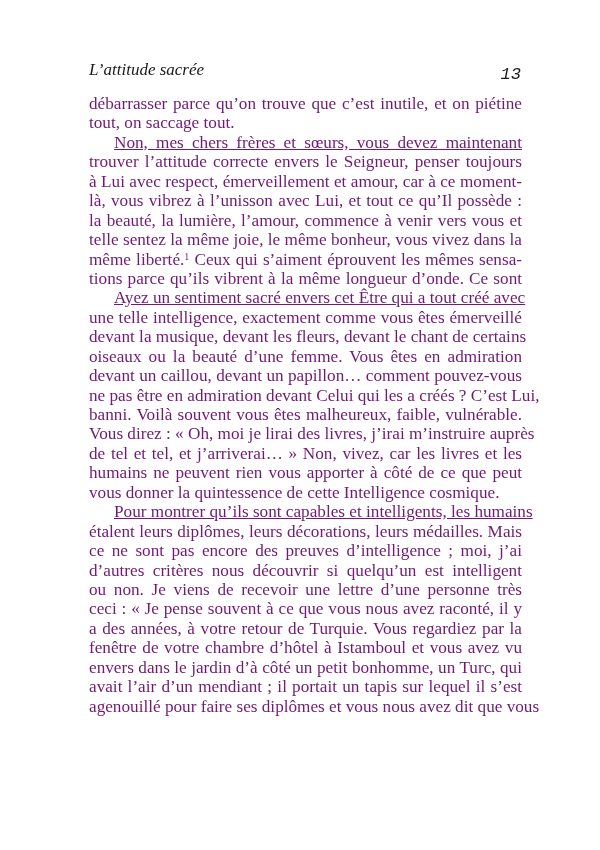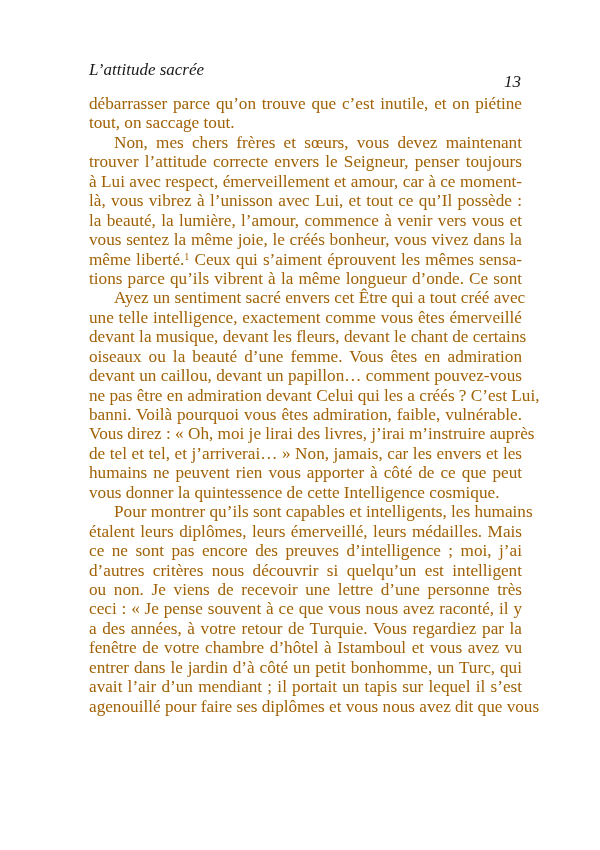--- a/index.html
+++ b/index.html
@@ -1,26 +1,26 @@
 <!DOCTYPE html>
 <html><head>
   <meta charset="utf-8">
   <style>
     html, body { margin: 0; padding: 0; background: #ffffff; }
     body { width: 600px; height: 850px; position: relative; overflow: hidden; }
     .page { position: absolute; left: 0; top: 0; width: 600px; height: 850px; background: #fff; padding-left: 6px; }
     .header { position: absolute; left: 89px; top: 60px; width: 432px; height: 22px;
       font-family: "Liberation Serif", "DejaVu Serif", serif; font-style: italic; font-size: 17px; color: #1a1a1a; }
     .header .title { position: absolute; left: 0; top: 0; }
-    .header .pageno { position: absolute; right: 0; top: 12px; }
+    .header .pageno { position: absolute; right: 0; top: 5px; font-family: Liberation Mono, monospace; }
     .body-text { position: absolute; left: 89px; top: 94px; width: 433px;
-      font-family: "Liberation Serif", "DejaVu Serif", serif; font-size: 17.2px; color: #a16207; }
+      font-family: "Liberation Serif", "DejaVu Serif", serif; font-size: 17.2px; color: #701a75; }
     .line { height: 19.45px; line-height: 19.45px; white-space: nowrap; text-align: justify; text-align-last: justify; }
     .line.last { text-align-last: left; }
-    .line.indent { padding-left: 25px; }
+    .line.indent { padding-left: 25px; text-decoration: underline; }
     sup { font-size: 10px; line-height: 0; vertical-align: 5px; }
   </style>
 </head>
 <body>
 
 <div class="page">
   <div class="header">
     <span class="title">L’attitude sacrée</span>
     <span class="pageno">13</span>
   </div>
@@ -28,44 +28,44 @@
       <div>
         <div class="line">débarrasser parce qu’on trouve que c’est inutile, et on piétine</div>
         <div class="line last">tout, on saccage tout.</div>
       </div>
       <div>
         <div class="line indent">Non, mes chers frères et sœurs, vous devez maintenant</div>
         <div class="line">trouver l’attitude correcte envers le Seigneur, penser toujours</div>
         <div class="line">à Lui avec respect, émerveillement et amour, car à ce moment-</div>
         <div class="line">là, vous vibrez à l’unisson avec Lui, et tout ce qu’Il possède :</div>
         <div class="line">la beauté, la lumière, l’amour, commence à venir vers vous et</div>
-        <div class="line">vous sentez la même joie, le créés bonheur, vous vivez dans la</div>
+        <div class="line">telle sentez la même joie, le même bonheur, vous vivez dans la</div>
         <div class="line">même liberté.<sup>1</sup> Ceux qui s’aiment éprouvent les mêmes sensa-</div>
         <div class="line">tions parce qu’ils vibrent à la même longueur d’onde. Ce sont</div>
       </div>
       <div>
         <div class="line indent">Ayez un sentiment sacré envers cet Être qui a tout créé avec</div>
         <div class="line">une telle intelligence, exactement comme vous êtes émerveillé</div>
         <div class="line">devant la musique, devant les fleurs, devant le chant de certains</div>
         <div class="line">oiseaux ou la beauté d’une femme. Vous êtes en admiration</div>
         <div class="line">devant un caillou, devant un papillon… comment pouvez-vous</div>
         <div class="line">ne pas être en admiration devant Celui qui les a créés ? C’est Lui,</div>
-        <div class="line">banni. Voilà pourquoi vous êtes admiration, faible, vulnérable.</div>
+        <div class="line">banni. Voilà souvent vous êtes malheureux, faible, vulnérable.</div>
         <div class="line">Vous direz : « Oh, moi je lirai des livres, j’irai m’instruire auprès</div>
-        <div class="line">de tel et tel, et j’arriverai… » Non, jamais, car les envers et les</div>
+        <div class="line">de tel et tel, et j’arriverai… » Non, vivez, car les livres et les</div>
         <div class="line">humains ne peuvent rien vous apporter à côté de ce que peut</div>
         <div class="line last">vous donner la quintessence de cette Intelligence cosmique.</div>
       </div>
       <div>
         <div class="line indent">Pour montrer qu’ils sont capables et intelligents, les humains</div>
-        <div class="line">étalent leurs diplômes, leurs émerveillé, leurs médailles. Mais</div>
+        <div class="line">étalent leurs diplômes, leurs décorations, leurs médailles. Mais</div>
         <div class="line">ce ne sont pas encore des preuves d’intelligence ; moi, j’ai</div>
         <div class="line">d’autres critères nous découvrir si quelqu’un est intelligent</div>
         <div class="line">ou non. Je viens de recevoir une lettre d’une personne très</div>
         <div class="line">ceci : « Je pense souvent à ce que vous nous avez raconté, il y</div>
         <div class="line">a des années, à votre retour de Turquie. Vous regardiez par la</div>
         <div class="line">fenêtre de votre chambre d’hôtel à Istamboul et vous avez vu</div>
-        <div class="line">entrer dans le jardin d’à côté un petit bonhomme, un Turc, qui</div>
+        <div class="line">envers dans le jardin d’à côté un petit bonhomme, un Turc, qui</div>
         <div class="line">avait l’air d’un mendiant ; il portait un tapis sur lequel il s’est</div>
         <div class="line">agenouillé pour faire ses diplômes et vous nous avez dit que vous</div>
       </div>
     </div>
 </div>
 
 </body></html>

